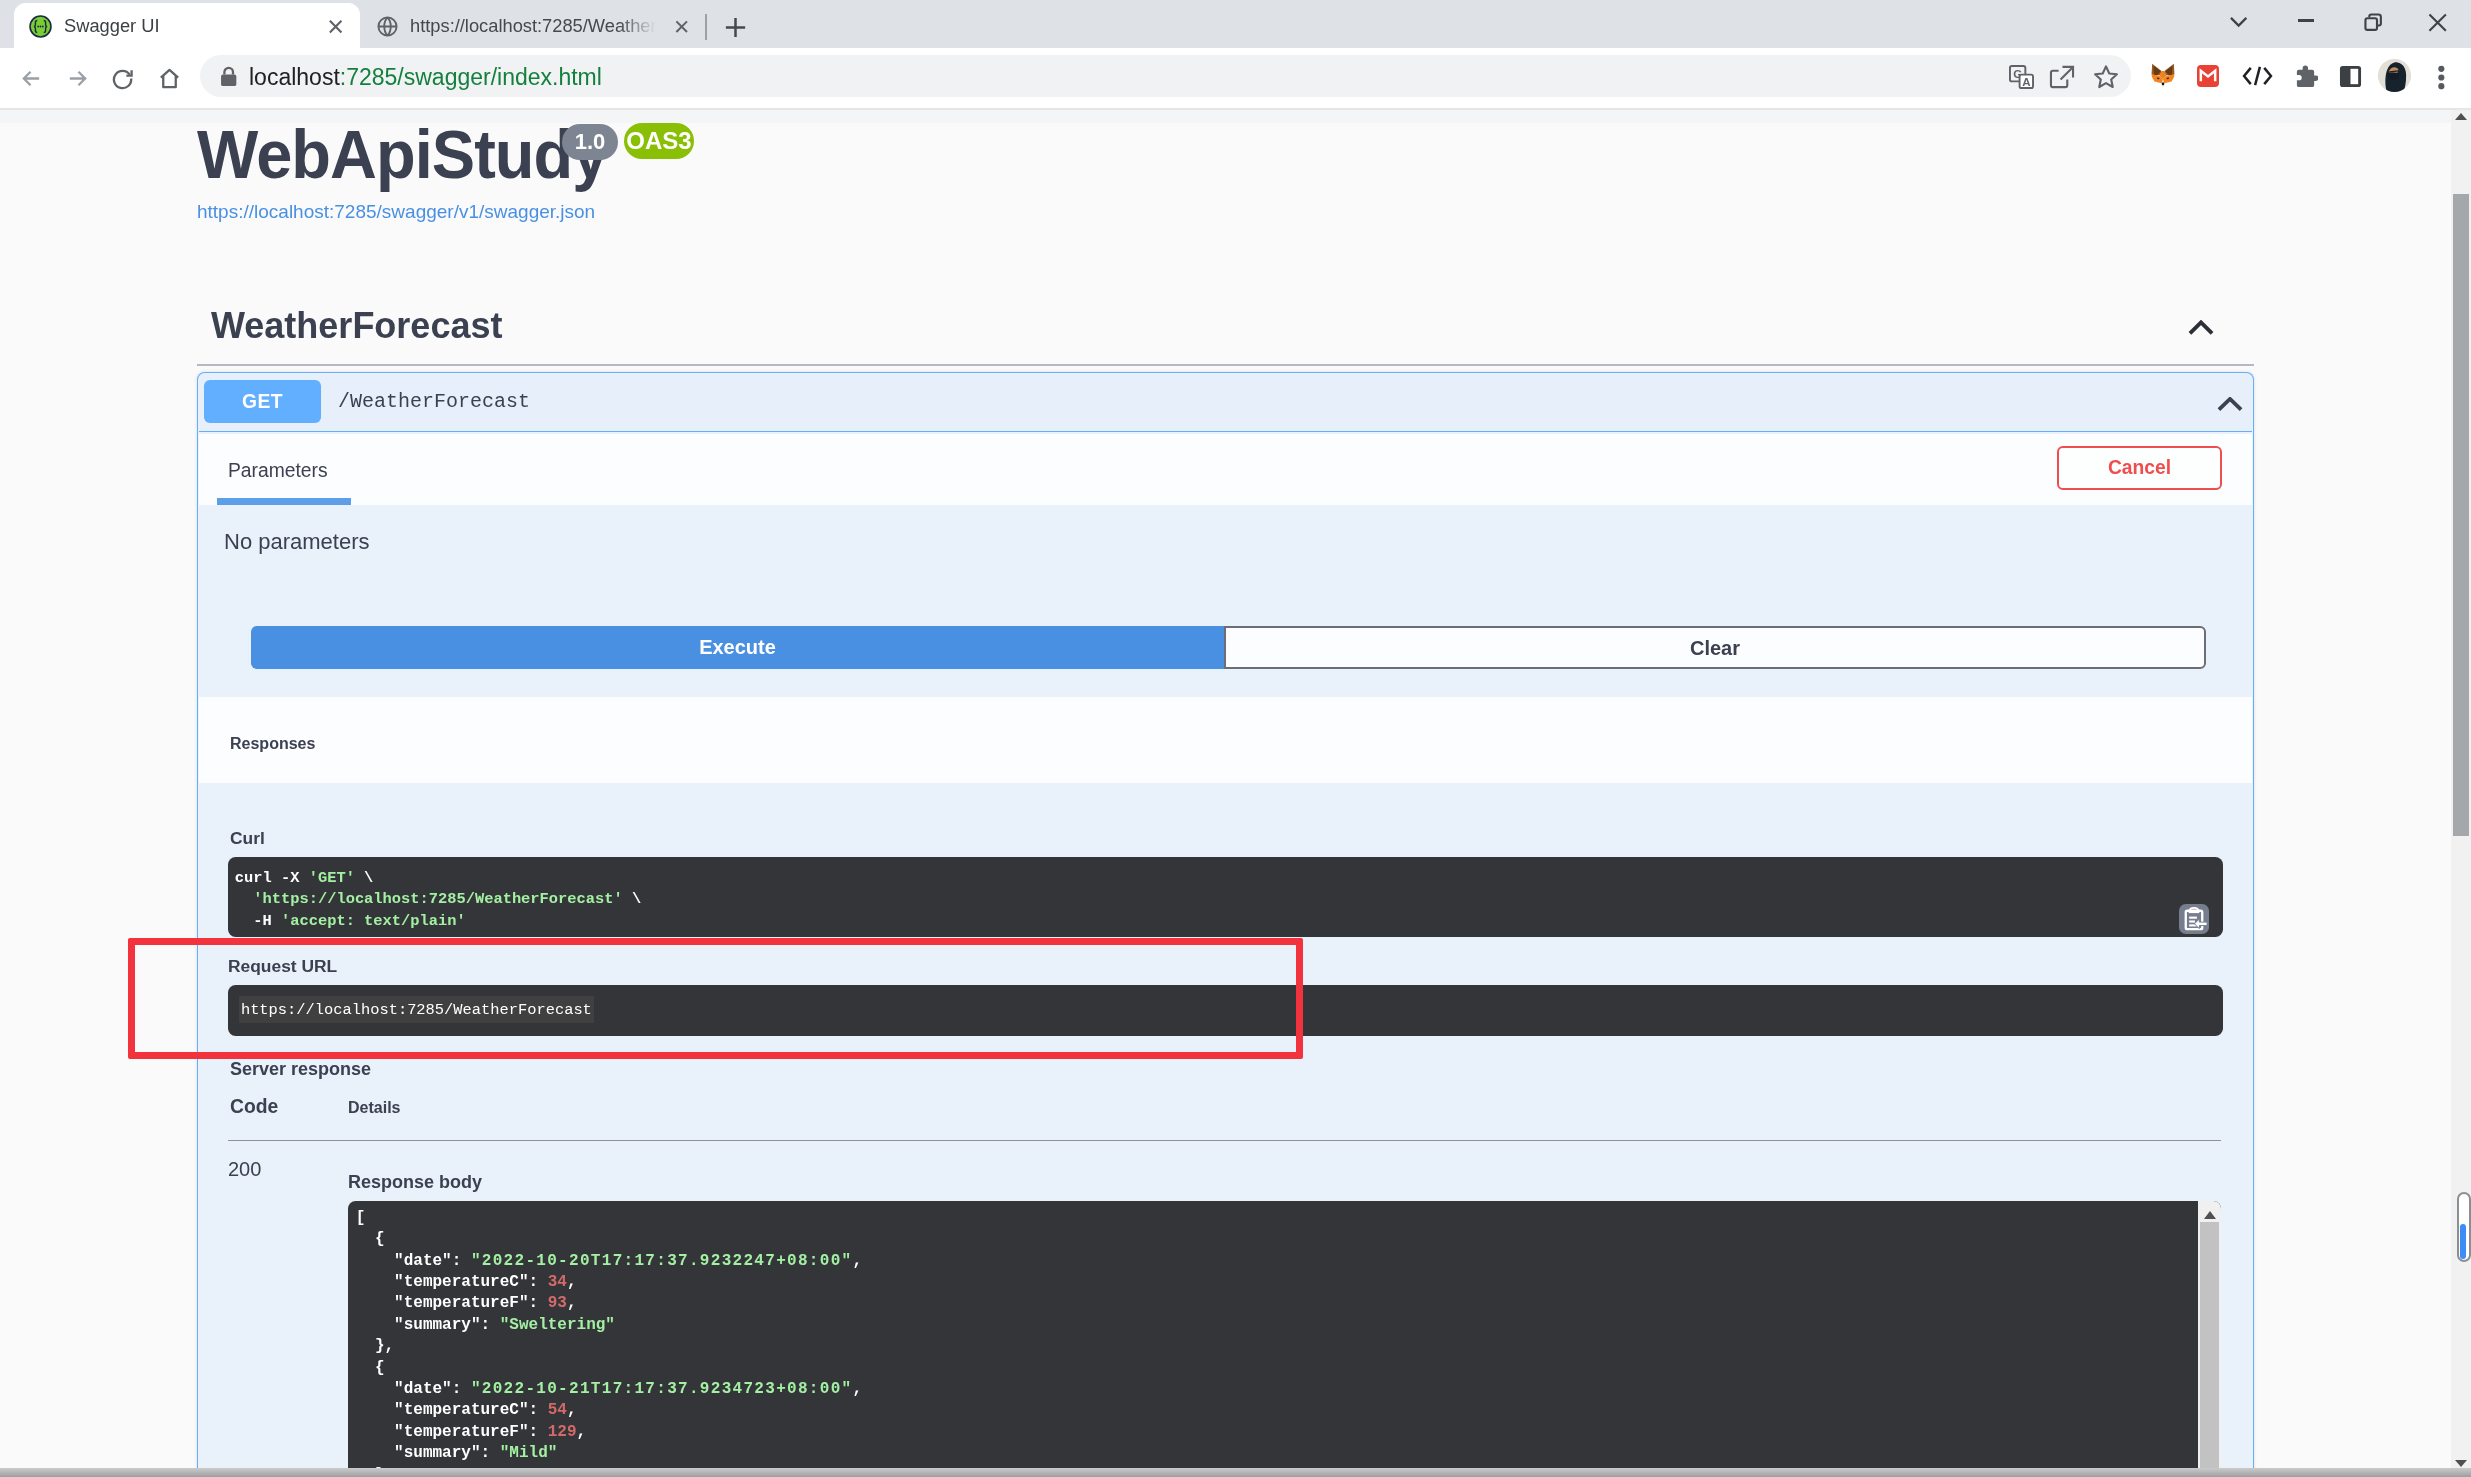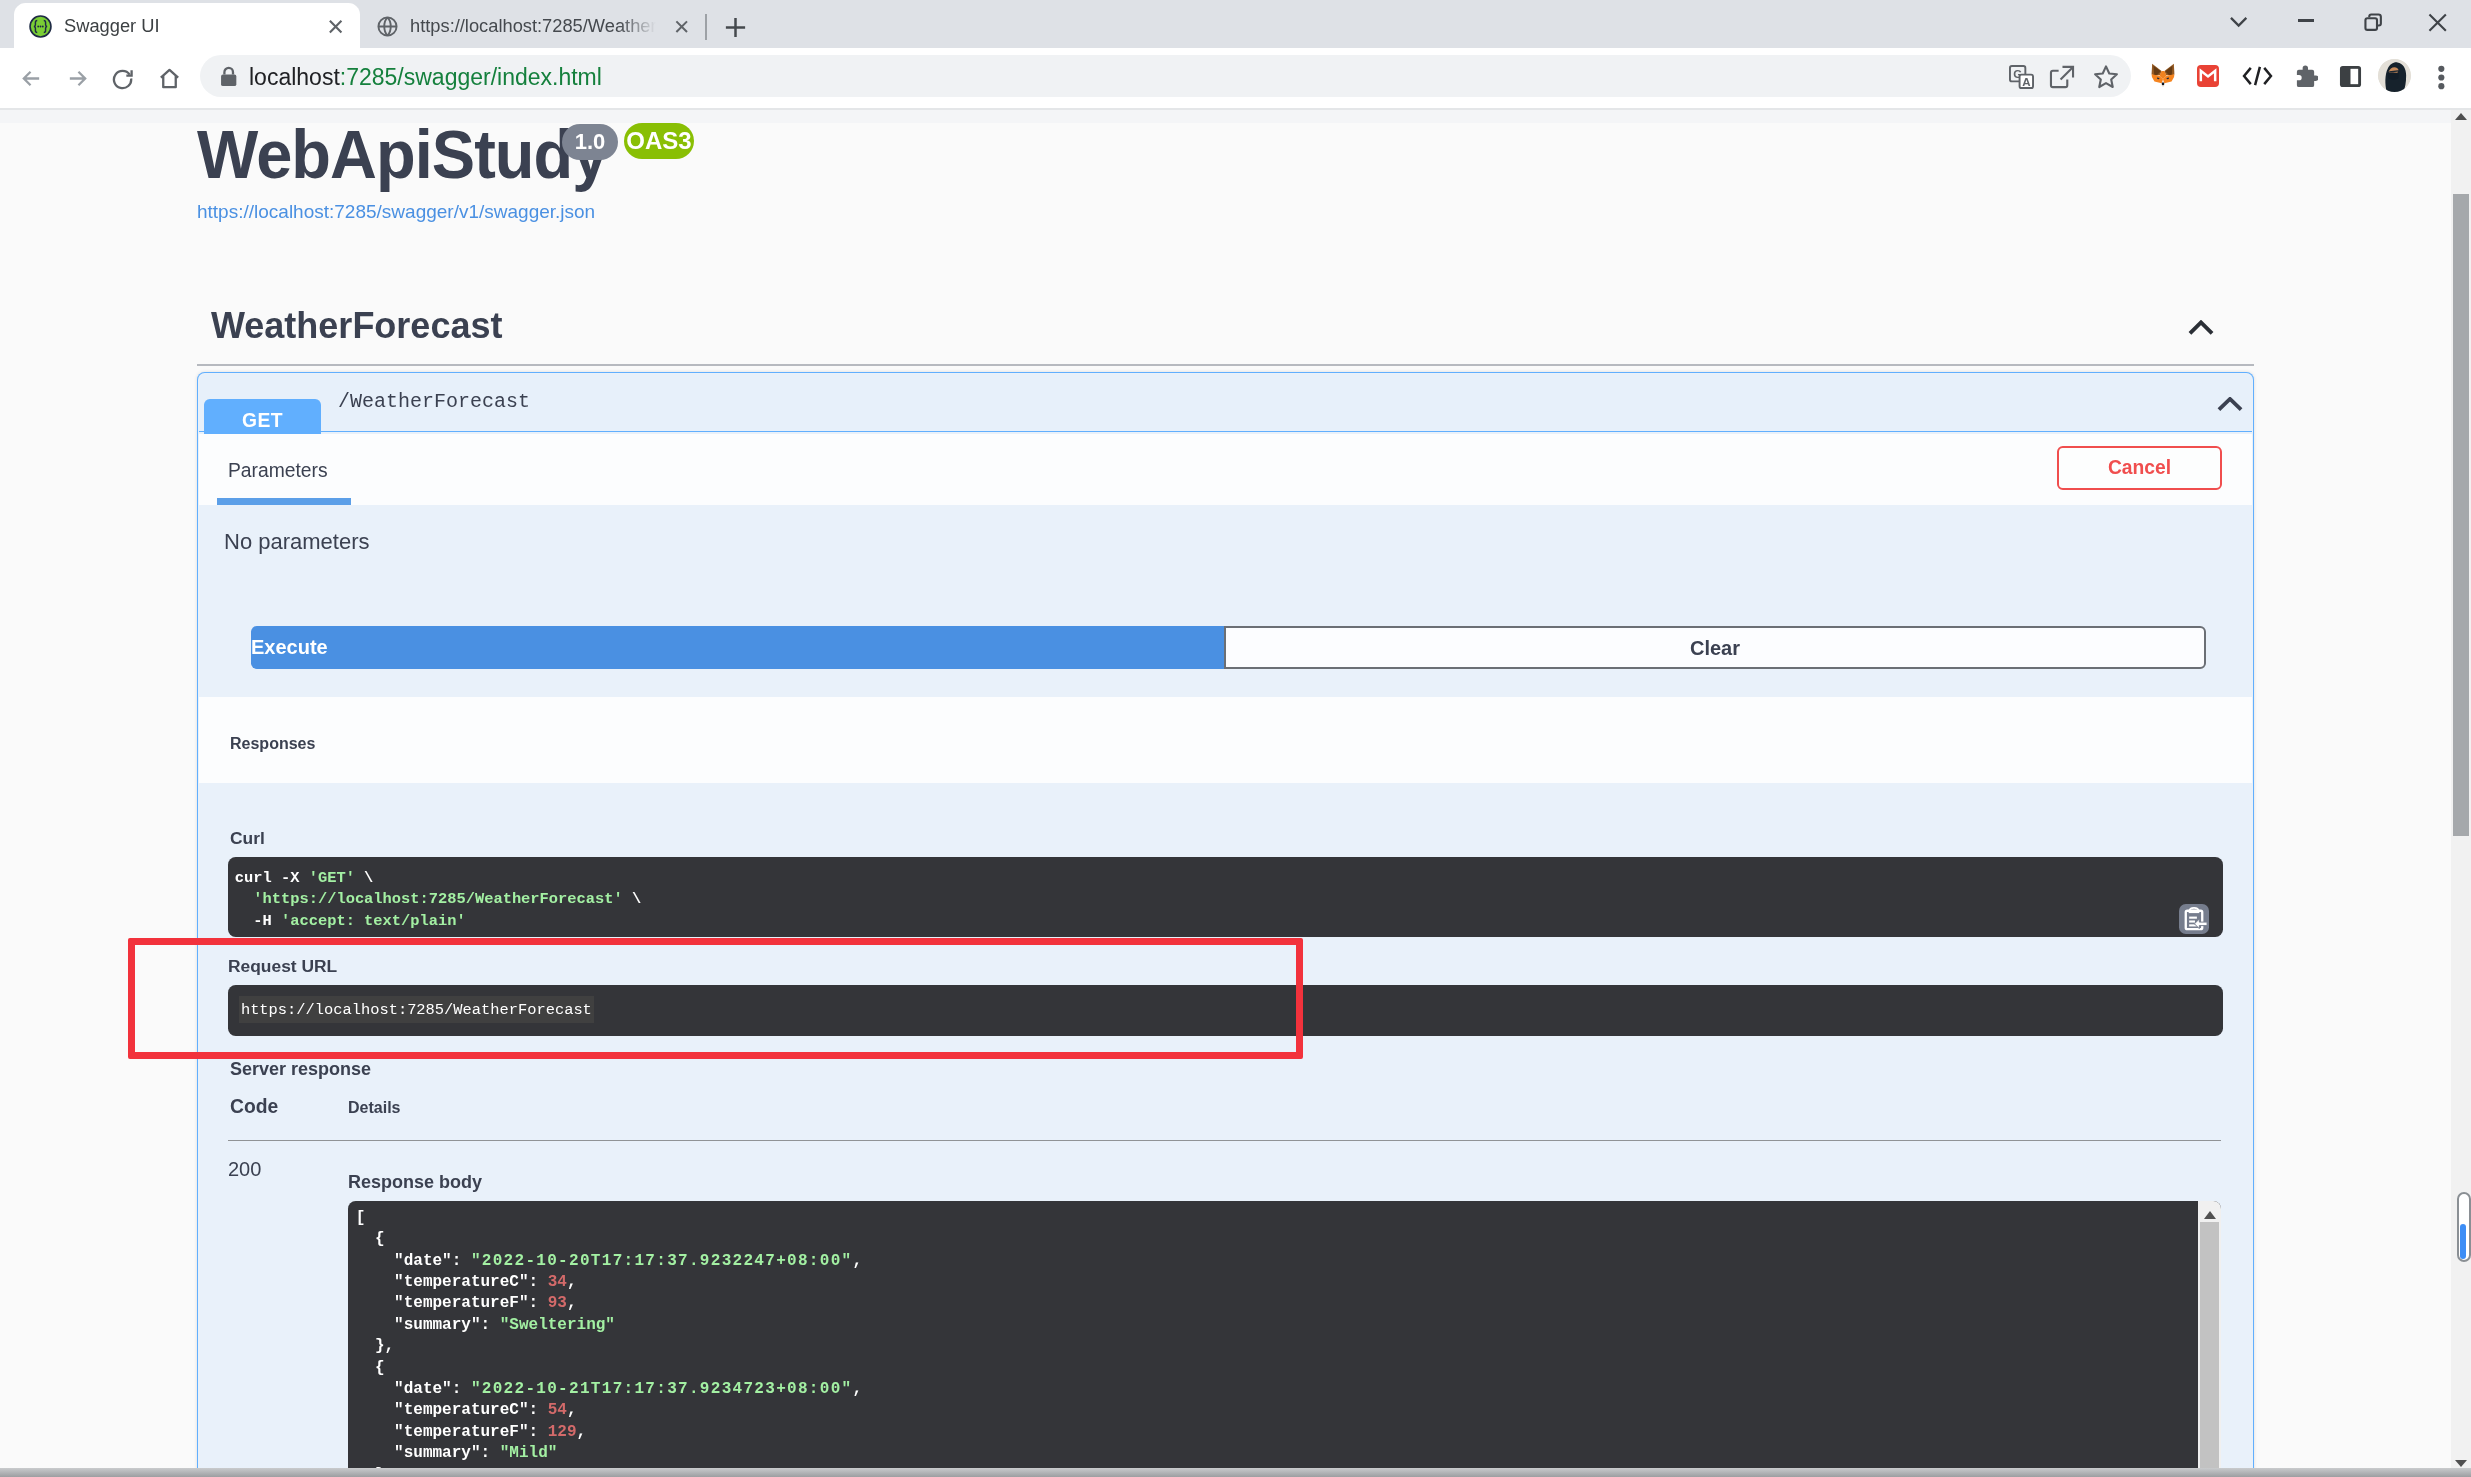--- a/index.html
+++ b/index.html
@@ -187,36 +187,36 @@
 <div class="abs" style="left:2188px;top:320px;">
   <svg width="26" height="15.4" viewBox="0 0 27 16">
       <path d="M2 14 L13.5 2.5 L25 14" stroke="#2b2f36" stroke-width="4" fill="none"></path>
     </svg>
 </div>
 <div class="abs" style="left:197px;top:364px;width:2057px;height:2.4px;background:#b6b9bf;"></div>
 
 <div class="abs" style="left:197px;top:372px;width:2057px;height:1106px;border:1.9px solid #61affe;border-bottom:none;border-radius:7.7px 7.7px 0 0;background:#e9f1fa;box-shadow:0 0 3.9px rgba(0,0,0,.12);"></div>
 
 <div class="abs" style="left:199px;top:374px;width:2053px;height:58px;background:#e7f0fa;border-bottom:1.9px solid #61affe;border-radius:6.8px 6.8px 0 0;"></div>
-<div class="abs" style="left:204px;top:380px;width:117px;height:43px;background:#61affe;border-radius:5.8px;color:#fff;font-size:19.3px;font-weight:bold;text-align:center;line-height:43px;letter-spacing:0.5px;margin-top:19px;">GET</div>
+<div class="abs" style="left:204px;top:380px;width:117px;height:43px;background:#61affe;border-radius:5.8px;color:#fff;font-size:19.3px;font-weight:bold;text-align:center;line-height:43px;letter-spacing:0.5px;">GET</div>
 <div class="abs mono" style="left:338px;top:390px;font-size:20px;color:#3b4151;">/WeatherForecast</div>
 <div class="abs" style="left:2217px;top:397px;">
   <svg width="26" height="14.5" viewBox="0 0 27 15">
       <path d="M2 13 L13.5 2 L25 13" stroke="#3b4151" stroke-width="4" fill="none"></path>
     </svg>
 </div>
 
 <div class="abs" style="left:199px;top:434px;width:2053px;height:71px;background:#fcfdfe;"></div>
 <div class="abs" style="left:228px;top:460px;font-size:19.3px;font-weight:normal;color:#3b4151;">Parameters</div>
 <div class="abs" style="left:217px;top:498px;width:134px;height:6.8px;background:#5c9fe8;"></div>
 <div class="abs" style="left:2057px;top:446px;width:165px;height:44px;border:2.9px solid #f04e4e;border-radius:5.8px;background:#fdfefe;color:#f04e4e;font-size:19.3px;font-weight:bold;text-align:center;line-height:39px;">Cancel</div>
 
 <div class="abs" style="left:224px;top:529px;font-size:22px;color:#3b4151;">No parameters</div>
 
-<div class="abs" style="left:251px;top:626px;width:973px;height:43px;background:#4a90e2;border-radius:5.8px 0 0 5.8px;color:#fff;font-size:20px;font-weight:bold;text-align:left;line-height:43px;">Execute</div>
+<div class="abs" style="left:251px;top:626px;width:973px;height:43px;background:#4a90e2;border-radius:5.8px 0 0 5.8px;color:#fff;font-size:20px;font-weight:bold;text-align:center;line-height:43px;">Execute</div>
 <div class="abs" style="left:1224px;top:626px;width:982px;height:43px;background:#fcfdff;border:2.4px solid #6b6f75;border-radius:0 5.8px 5.8px 0;color:#3b4151;font-size:20px;font-weight:bold;text-align:center;line-height:40px;">Clear</div>
 
 <div class="abs" style="left:199px;top:697px;width:2053px;height:86px;background:#fcfdfe;"></div>
 <div class="abs" style="left:230px;top:735px;font-size:16px;font-weight:bold;color:#3b4151;">Responses</div>
 
 <div class="abs" style="left:230px;top:828px;font-size:17.4px;font-weight:bold;color:#3b4151;">Curl</div>
 <div class="abs mono" style="left:228px;top:857px;width:1995px;height:80px;background:#343539;border-radius:7.7px;color:#fff;font-size:15.4px;line-height:21.6px;font-weight:bold;padding:10.6px 0 0 6.8px;white-space:pre;">curl -X <span style="color:#a3f0a3">'GET'</span> \
   <span style="color:#a3f0a3">'https://localhost:7285/WeatherForecast'</span> \
   -H <span style="color:#a3f0a3">'accept: text/plain'</span></div>
 <div class="abs" style="left:2179px;top:904px;width:30px;height:30px;background:#767d8d;border-radius:6.8px;">

